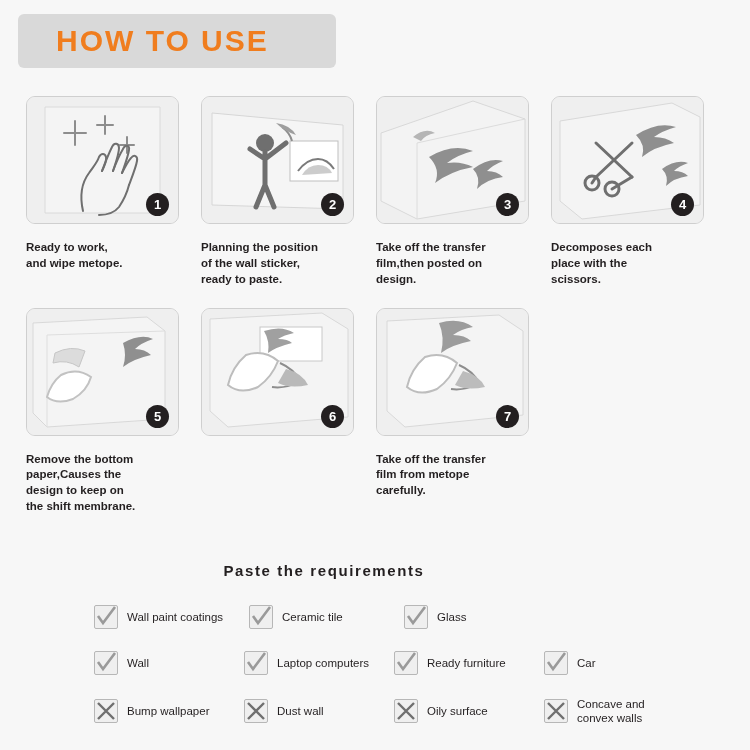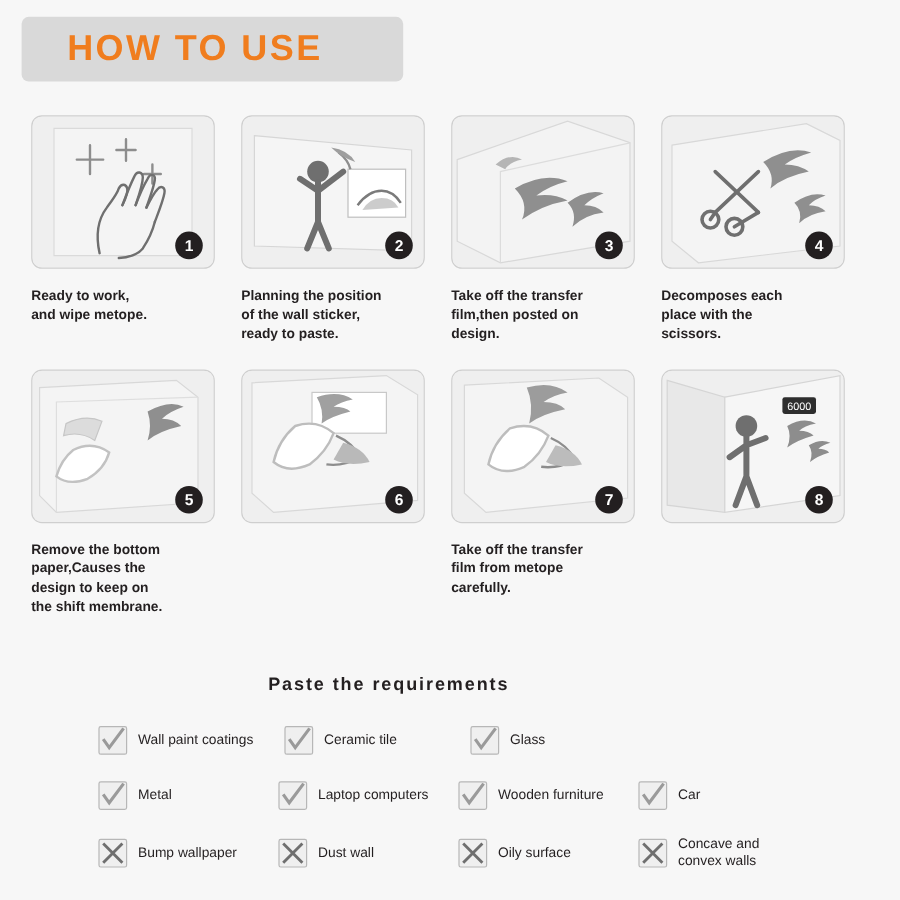--- a/index.html
+++ b/index.html
@@ -96,21 +96,21 @@
     top: 562px;
     width: 648px;
     text-align: center;
     font-size: 15px;
     font-weight: 700;
     letter-spacing: 1.6px;
     color: #231f20;
   }
   .req-grid {
     position: absolute;
-    left: 82px;
+    left: 94px;
     top: 605px;
     width: 600px;
   }
   .req-row {
     display: flex;
     margin-bottom: 22px;
   }
   .req-cell {
     width: 155px;
     display: flex;
@@ -276,36 +276,20 @@
           <path d="M86 62 q16 4 22 16 q-18 4 -30 -2 z" fill="#bcbcbc"></path>
         </svg>
         <div class="badge">7</div>
       </div>
       <div class="caption" style="white-space:pre-line">Take off the transfer
 film from metope
 carefully.</div>
     </div>
 
     <div class="step">
-      <div class="thumb">
-        <svg width="151" height="126" viewBox="0 0 151 126">
-          <rect x="0" y="0" width="151" height="126" fill="#efefef"></rect>
-          <path d="M4 8 L52 22 L52 118 L4 112 Z" fill="#e8e8e8" stroke="#d5d5d5"></path>
-          <path d="M52 22 L148 4 L148 104 L52 118 Z" fill="#f6f6f6" stroke="#d5d5d5"></path>
-          <rect x="100" y="22" width="28" height="14" rx="2" fill="#2e2e2e"></rect>
-          <text x="114" y="33" font-size="9" fill="#ffffff" text-anchor="middle" font-family="Liberation Sans, sans-serif">6000</text>
-          <g fill="#8d8d8d">
-            <path d="M104 46 q14 -8 24 -2 q-10 2 -14 6 q8 0 12 4 q-14 4 -22 10 q4 -10 0 -18 z"></path>
-            <path d="M122 62 q10 -6 18 -2 q-7 2 -10 5 q6 0 9 3 q-10 3 -16 8 q3 -8 -1 -14 z"></path>
-          </g>
-          <circle cx="70" cy="46" r="9" fill="#6f6f6f"></circle>
-          <path d="M70 55 L70 88 M70 88 L61 112 M70 88 L79 112 M70 62 L56 72 M70 62 L86 56" stroke="#6f6f6f" stroke-width="5" fill="none" stroke-linecap="round"></path>
-        </svg>
-        <div class="badge">8</div>
-      </div>
     </div>
   </div>
 </div>
 
 <div class="req-title">Paste the requirements</div>
 
 <div class="req-grid">
 
   <div class="req-row">
     <div class="req-cell">
@@ -334,37 +318,37 @@
     </div>
   </div>
 
   <div class="req-row">
     <div class="req-cell">
       <div class="req-box">
         <svg width="22" height="22" viewBox="0 0 22 22">
             <path d="M3 10 L8 17 L20 1" fill="none" stroke="#9a9a9a" stroke-width="2.6"></path>
           </svg>
       </div>
-      <div class="req-label" style="white-space:pre-line">Metal</div>
+      <div class="req-label" style="white-space:pre-line">Wall</div>
     </div>
     <div class="req-cell">
       <div class="req-box">
         <svg width="22" height="22" viewBox="0 0 22 22">
             <path d="M3 10 L8 17 L20 1" fill="none" stroke="#9a9a9a" stroke-width="2.6"></path>
           </svg>
       </div>
       <div class="req-label" style="white-space:pre-line">Laptop computers</div>
     </div>
     <div class="req-cell">
       <div class="req-box">
         <svg width="22" height="22" viewBox="0 0 22 22">
             <path d="M3 10 L8 17 L20 1" fill="none" stroke="#9a9a9a" stroke-width="2.6"></path>
           </svg>
       </div>
-      <div class="req-label" style="white-space:pre-line">Wooden furniture</div>
+      <div class="req-label" style="white-space:pre-line">Ready furniture</div>
     </div>
     <div class="req-cell">
       <div class="req-box">
         <svg width="22" height="22" viewBox="0 0 22 22">
             <path d="M3 10 L8 17 L20 1" fill="none" stroke="#9a9a9a" stroke-width="2.6"></path>
           </svg>
       </div>
       <div class="req-label" style="white-space:pre-line">Car</div>
     </div>
   </div>

